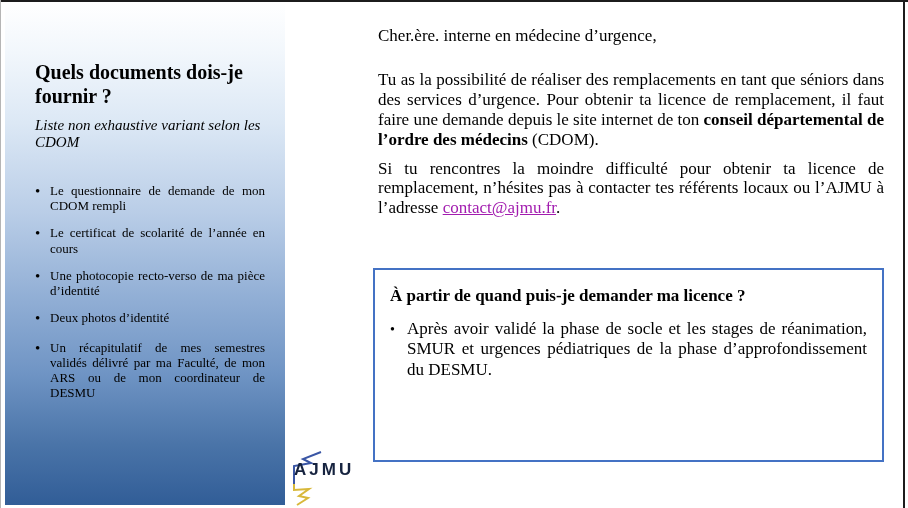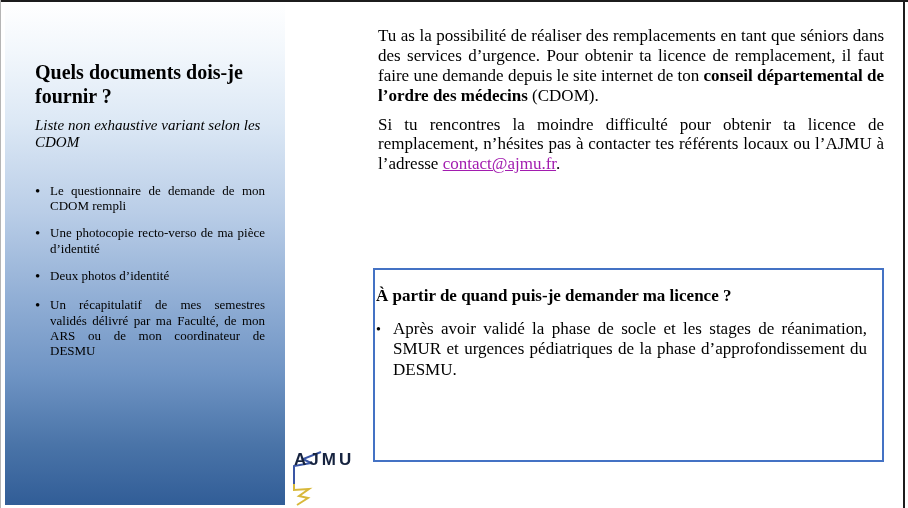--- a/index.html
+++ b/index.html
@@ -46,21 +46,21 @@
   .p-item .itxt { flex: 1; text-align: justify; }
 
   
   .logo {
     position: absolute;
     left: 280px; top: 448px;
     width: 68px; height: 56px;
   }
   .logo svg { position: absolute; left: 0; top: 0; }
   .logo .logo-text {
-    position: absolute; left: 9px; top: 0;
+    position: absolute; left: 9px; top: 10px;
     font-family: "Liberation Sans", sans-serif;
     font-weight: bold;
     font-size: 17px;
     letter-spacing: 3px;
     color: #16233f;
   }
 
   
   .main-col {
     position: absolute;
@@ -74,21 +74,21 @@
   .bold-run { font-weight: bold; }
   .email-link { text-decoration: underline; cursor: pointer; }
 
   
   .info-box {
     position: absolute;
     left: 373px; top: 268px;
     width: 511px; height: 194px;
     box-sizing: border-box;
     border: 2px solid #4472c4;
-    padding: 16px 15px 0 1px;
+    padding: 16px 15px 0 15px;
     font-size: 17px;
   }
   .box-title { font-weight: bold; margin-bottom: 13px; }
   .box-item { display: flex; margin-bottom: 15px; line-height: 1.2; justify-content: space-between; }
   .box-item .bullet { width: 17px; flex: 0 0 17px; }
   .box-item .bullet::before { content: "•"; font-size: 14px; }
   .box-item .itxt { flex: 1; text-align: justify; }
 </style>
 </head>
 <body>
@@ -100,20 +100,24 @@
   <div class="left-panel">
     <h2 class="panel-title">Quels documents dois-je fournir ?</h2>
     <div class="panel-subtitle">Liste non exhaustive variant selon les CDOM</div>
     <div class="panel-list">
       <div class="p-item">
         <span class="bullet"></span>
         <span class="itxt">Le questionnaire de demande de mon CDOM rempli</span>
       </div>
       <div class="p-item">
         <span class="bullet"></span>
+        <span class="itxt">Le certificat de scolarité de l’année en cours</span>
+      </div>
+      <div class="p-item">
+        <span class="bullet"></span>
         <span class="itxt">Une photocopie recto-verso de ma pièce d’identité</span>
       </div>
       <div class="p-item">
         <span class="bullet"></span>
         <span class="itxt">Deux photos d’identité</span>
       </div>
       <div class="p-item">
         <span class="bullet"></span>
         <span class="itxt">Un récapitulatif de mes semestres validés délivré par ma Faculté, de mon ARS ou de mon coordinateur de DESMU</span>
       </div>
@@ -122,20 +126,21 @@
     <div class="logo">
       <svg width="68" height="56" viewBox="0 0 68 56">
         <polyline points="36,2 18,9 26,13 9,16 9,34" fill="none" stroke="#3a56a5" stroke-width="2"></polyline>
         <polyline points="9,34 9,40 24,39 14,46 23,48 12,55" fill="none" stroke="#d8b83a" stroke-width="2"></polyline>
       </svg>
       <span class="logo-text">AJMU</span>
     </div>
   </div>
 
   <div class="main-col">
+    <div class="salutation">Cher.ère. interne en médecine d’urgence,</div>
     <div class="para">
       <span>Tu as la possibilité de réaliser des remplacements en tant que séniors dans des services d’urgence. Pour obtenir ta licence de remplacement, il faut faire une demande depuis le site internet de ton </span><span class="bold-run">conseil départemental de l’ordre des médecins</span><span> (CDOM).</span>
     </div>
     <div class="para">
       <span>Si tu rencontres la moindre difficulté pour obtenir ta licence de remplacement, n’hésites pas à contacter tes référents locaux ou l’AJMU à l’adresse </span><a class="email-link" style="color:#a21caf">contact@ajmu.fr</a><span>.</span>
     </div>
   </div>
 
   <div class="info-box">
     <div class="box-title">À partir de quand puis-je demander ma licence ?</div>

